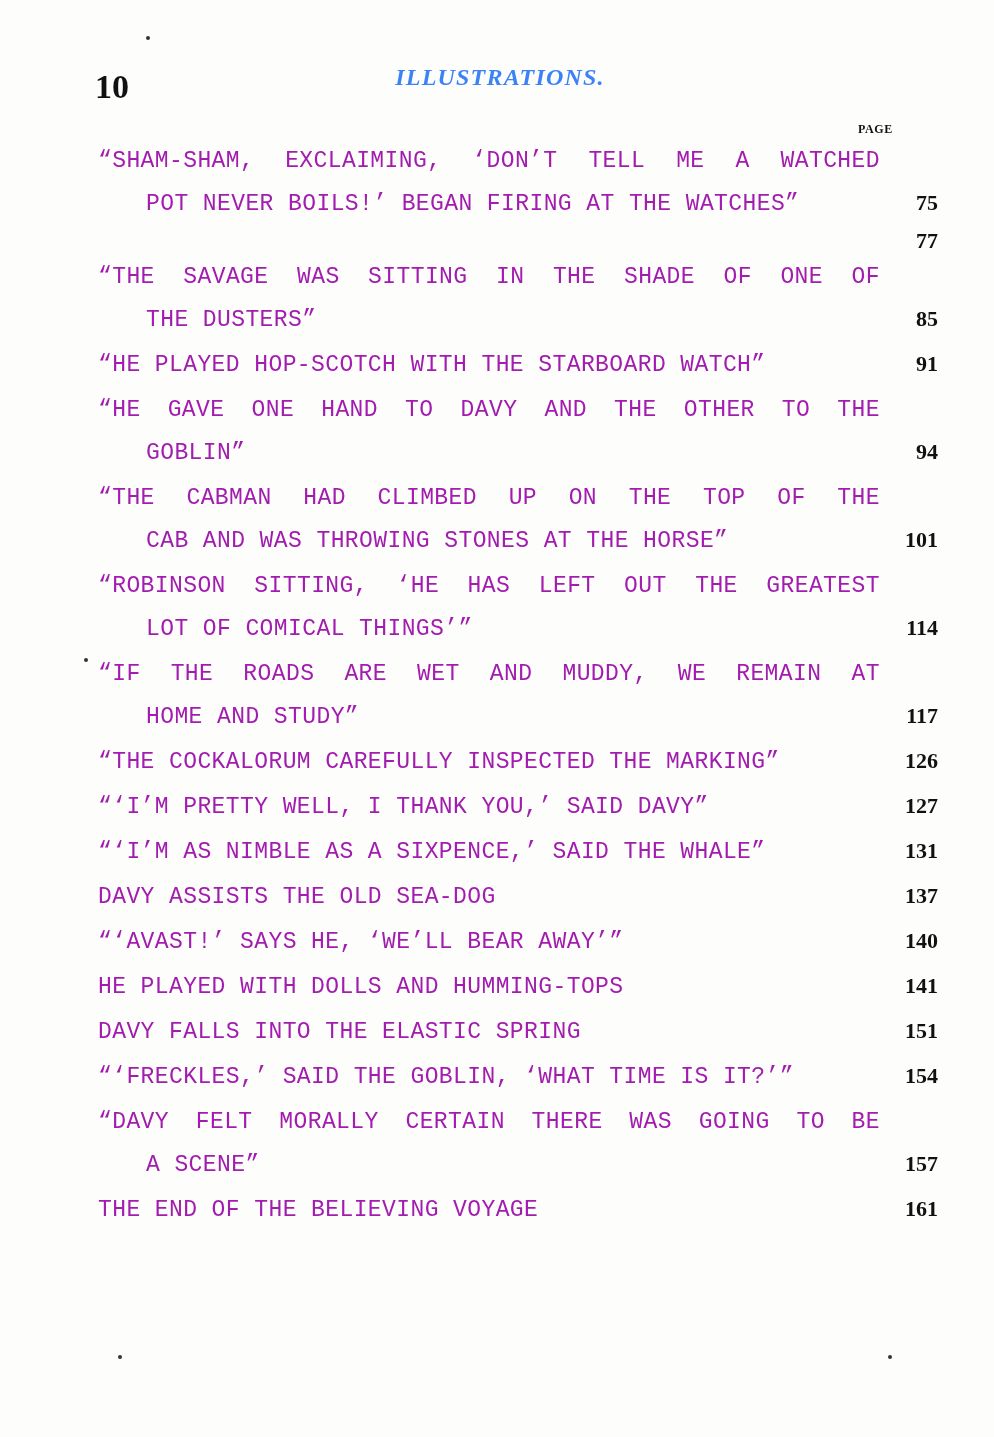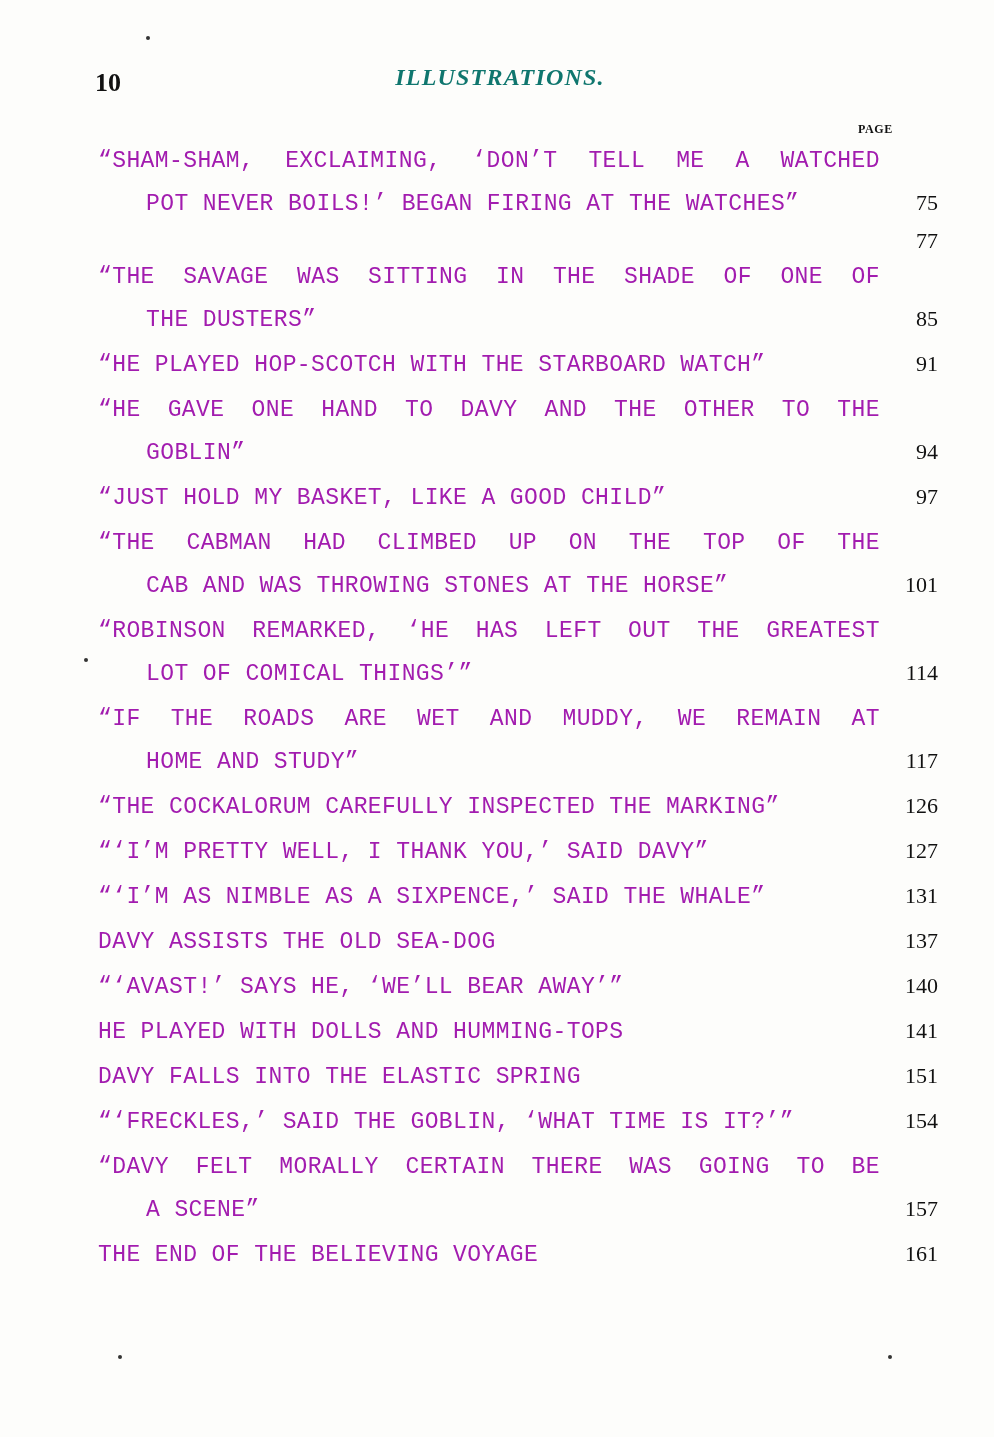--- a/index.html
+++ b/index.html
@@ -30,36 +30,36 @@
     top: 64px;
     width: 810px;
     height: 40px;
   }
   .folio {
     position: absolute;
     left: 0;
     top: 4px;
     font-family: "Liberation Serif", serif;
     font-weight: bold;
-    font-size: 26px;
+    font-size: 34px;
     letter-spacing: 0px;
     color: #111;
   }
   .running-head {
     position: absolute;
     left: 0;
     top: 0;
     width: 810px;
     text-align: center;
     font-family: "Liberation Serif", serif;
     font-style: italic;
     font-weight: bold;
     font-size: 24px;
     letter-spacing: 1.2px;
-    color: #0f766e;
+    color: #3b82f6;
   }
   .page-col-label {
     position: absolute;
     left: 858px;
     top: 122px;
     font-family: "Liberation Serif", serif;
     font-weight: bold;
     font-size: 12px;
     letter-spacing: 0.6px;
     color: #111;
@@ -95,21 +95,21 @@
     letter-spacing: 26px;
     color: #111;
     white-space: nowrap;
     overflow: hidden;
     text-align: left;
   }
   .pageno {
     width: 58px;
     text-align: right;
     font-family: "Liberation Serif", serif;
-    font-weight: normal;
+    font-weight: bold;
     font-size: 22px;
     color: #111;
     flex: 0 0 58px;
   }
 
   
   .speck {
     position: absolute;
     background: #333;
     border-radius: 50%;
@@ -228,49 +228,38 @@
             <span class="lead">
               <span class="dots">....................</span>
             </span>
           </div>
           <div class="pageno">94</div>
         </div>
       </div>
       <div class="entry">
         <div class="row">
           <div class="body line">
-            <span class="text">“JUST HOLD MY BASKET, LIKE A GOOD CHILD”</span>
-            <span class="lead">
-              <span class="dots">....................</span>
-            </span>
-          </div>
-          <div class="pageno">97</div>
-        </div>
-      </div>
-      <div class="entry">
-        <div class="row">
-          <div class="body line">
             <span class="text spread"><span>“THE</span><span>CABMAN</span><span>HAD</span><span>CLIMBED</span><span>UP</span><span>ON</span><span>THE</span><span>TOP</span><span>OF</span><span>THE</span></span>
           </div>
           <div class="pageno"></div>
         </div>
         <div class="row">
           <div class="body line indent">
             <span class="text">CAB AND WAS THROWING STONES AT THE HORSE”</span>
             <span class="lead">
               <span class="dots">....................</span>
             </span>
           </div>
           <div class="pageno">101</div>
         </div>
       </div>
       <div class="entry">
         <div class="row">
           <div class="body line">
-            <span class="text spread"><span>“ROBINSON</span><span>REMARKED,</span><span>‘HE</span><span>HAS</span><span>LEFT</span><span>OUT</span><span>THE</span><span>GREATEST</span></span>
+            <span class="text spread"><span>“ROBINSON</span><span>SITTING,</span><span>‘HE</span><span>HAS</span><span>LEFT</span><span>OUT</span><span>THE</span><span>GREATEST</span></span>
           </div>
           <div class="pageno"></div>
         </div>
         <div class="row">
           <div class="body line indent">
             <span class="text">LOT OF COMICAL THINGS’”</span>
             <span class="lead">
               <span class="dots">....................</span>
             </span>
           </div>

